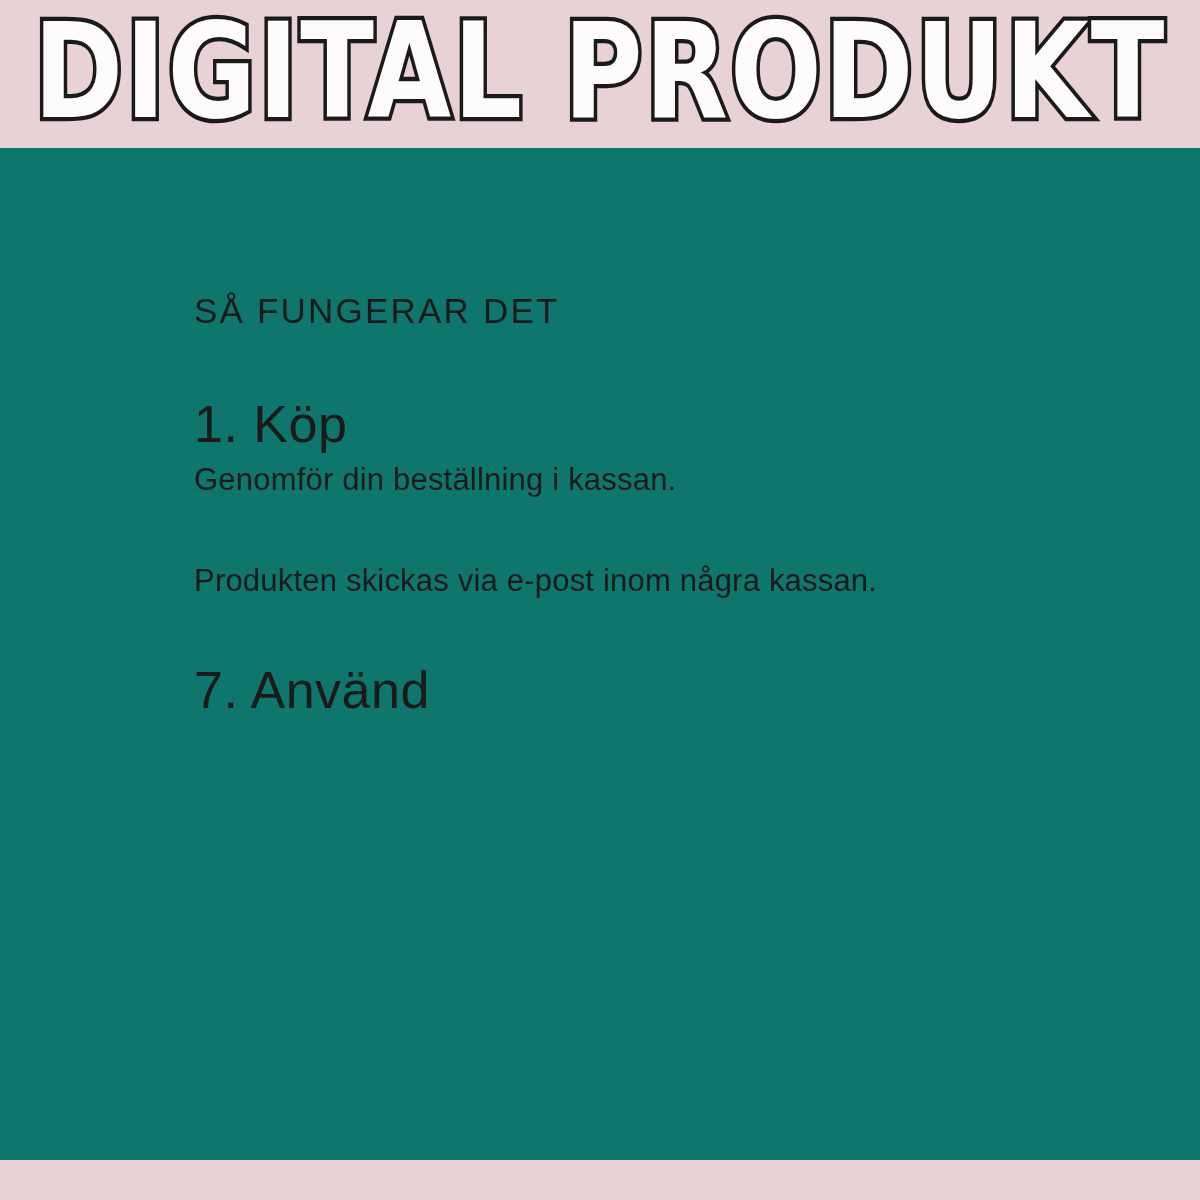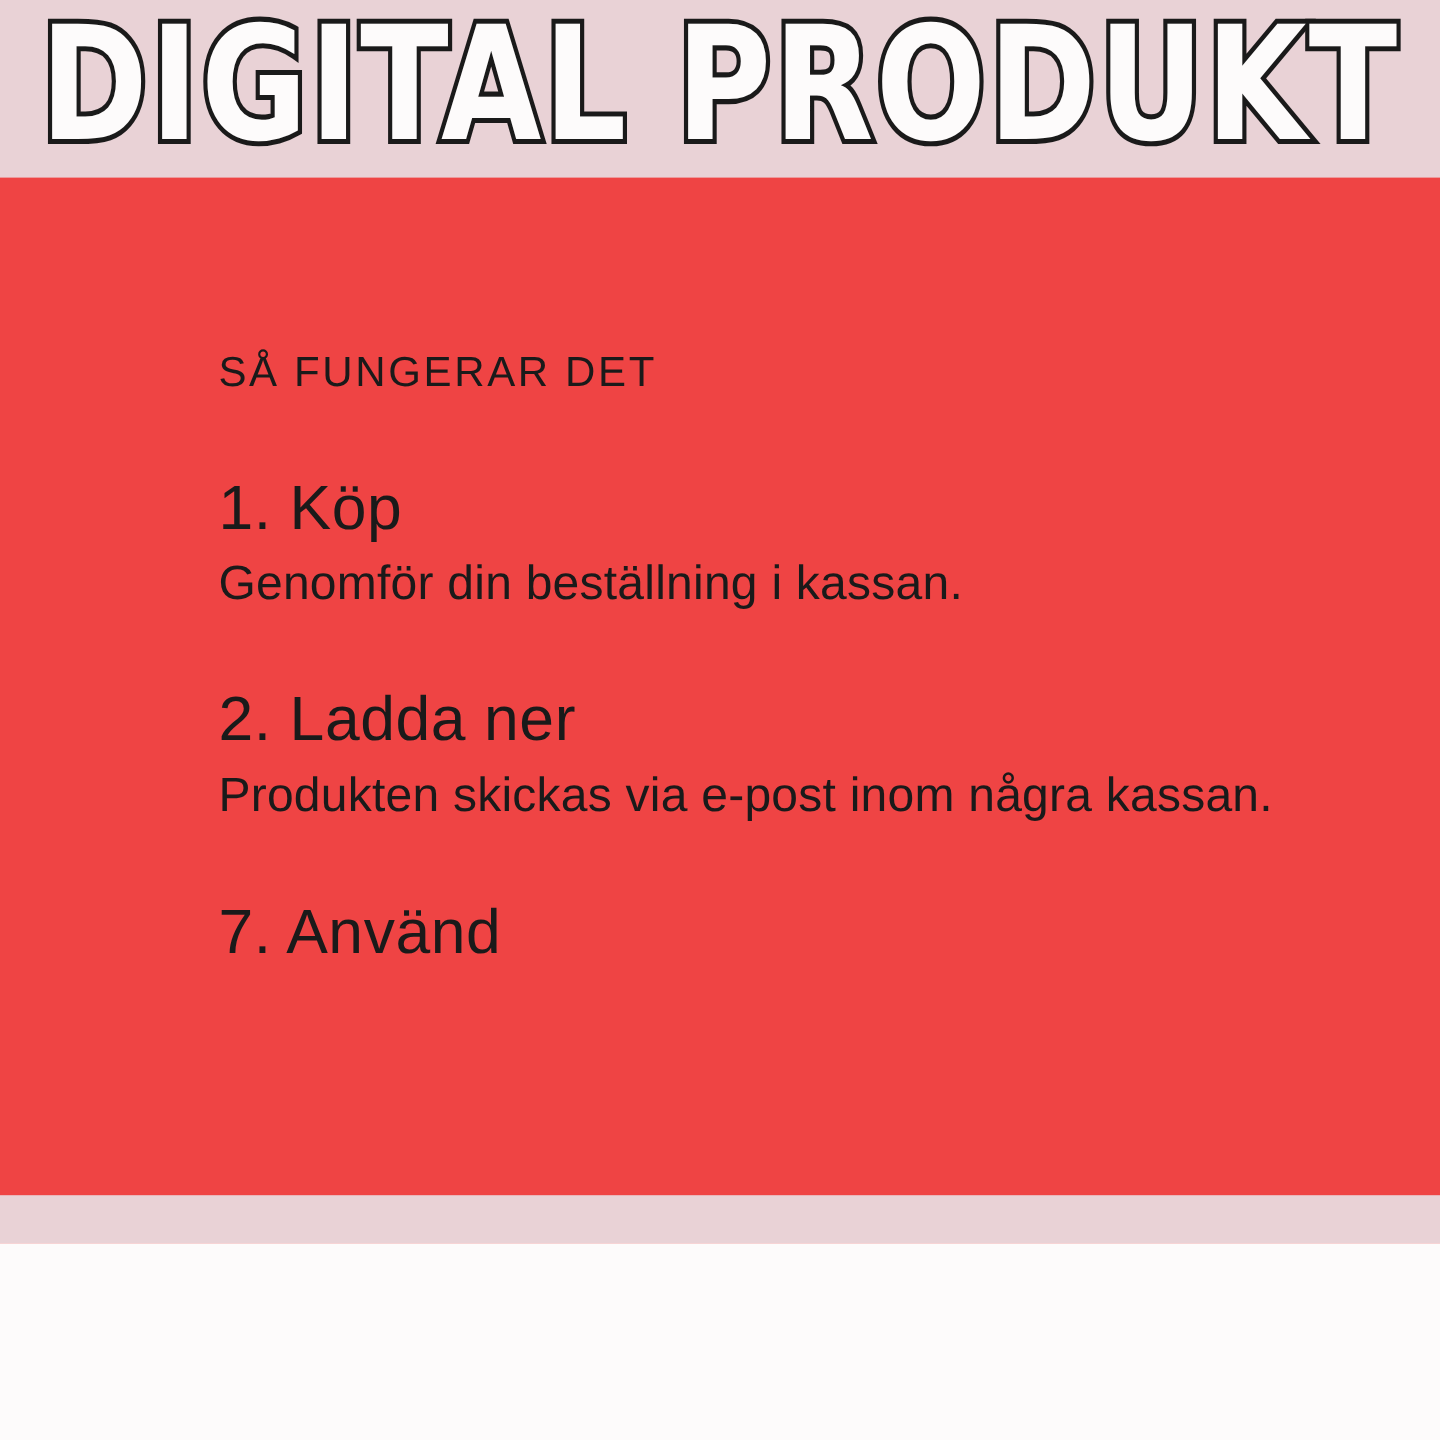--- a/index.html
+++ b/index.html
@@ -11,22 +11,22 @@
     height: 1200px;
     background: #fdfbfb;
     font-family: "Liberation Sans", sans-serif;
     overflow: hidden;
     position: relative;
   }
 
   .page {
     position: relative;
     width: 1200px;
-    height: 1036px;
-    background: #ef4444;
+    height: 1200px;
+    background: #0f766e;
   }
 
   
   .top-band {
     position: absolute;
     top: 0;
     left: 0;
     width: 1200px;
     height: 148px;
     background: #e9d2d6;
@@ -58,21 +58,21 @@
     left: 0;
     bottom: 0;
     width: 1200px;
     height: 40px;
     background: #e9d2d6;
   }
 
   
   .content {
     position: absolute;
-    left: 182px;
+    left: 194px;
     top: 292px;
     width: 900px;
   }
 
   .kicker {
     font-size: 35px;
     letter-spacing: 2.2px;
     color: #1a1a1a;
     font-weight: 400;
     text-transform: uppercase;
@@ -90,21 +90,21 @@
   .step-title {
     font-size: 52px;
     font-weight: 400;
     color: #1a1a1a;
     line-height: 1.05;
     margin: 0 0 10px 0;
     letter-spacing: 0.5px;
   }
 
   .step-desc {
-    font-size: 40px;
+    font-size: 31px;
     font-weight: 400;
     color: #1a1a1a;
     line-height: 1.25;
     margin: 0;
     letter-spacing: 0.2px;
   }
 </style>
 </head>
 <body>
 
@@ -117,21 +117,20 @@
   <div class="content">
 
     <h2 class="kicker">SÅ FUNGERAR DET</h2>
 
     <div class="step">
       <h3 class="step-title">1. Köp</h3>
       <p class="step-desc">Genomför din beställning i kassan.</p>
     </div>
 
     <div class="step">
-      <h3 class="step-title">2. Ladda ner</h3>
       <p class="step-desc">Produkten skickas via e-post inom några kassan.</p>
     </div>
 
     <div class="step">
       <h3 class="step-title">7. Använd</h3>
     </div>
 
   </div>
 
   <div class="bottom-band"></div>

